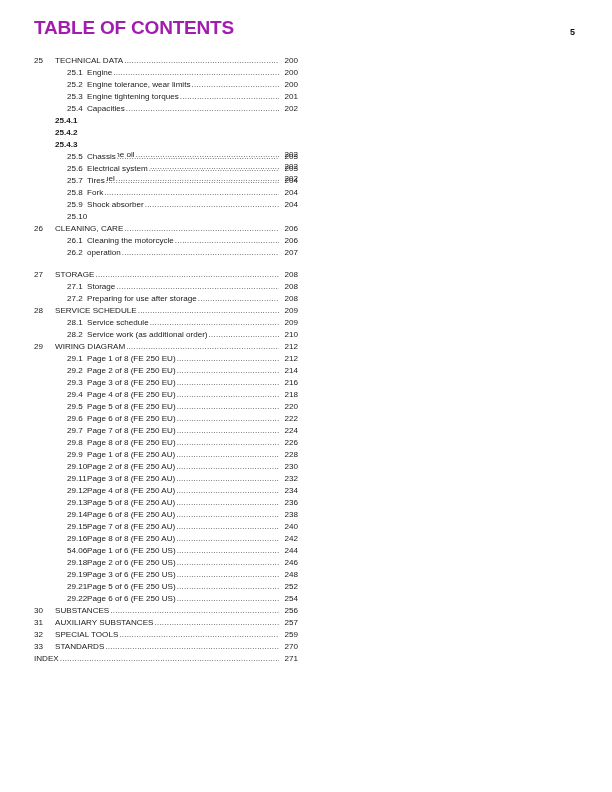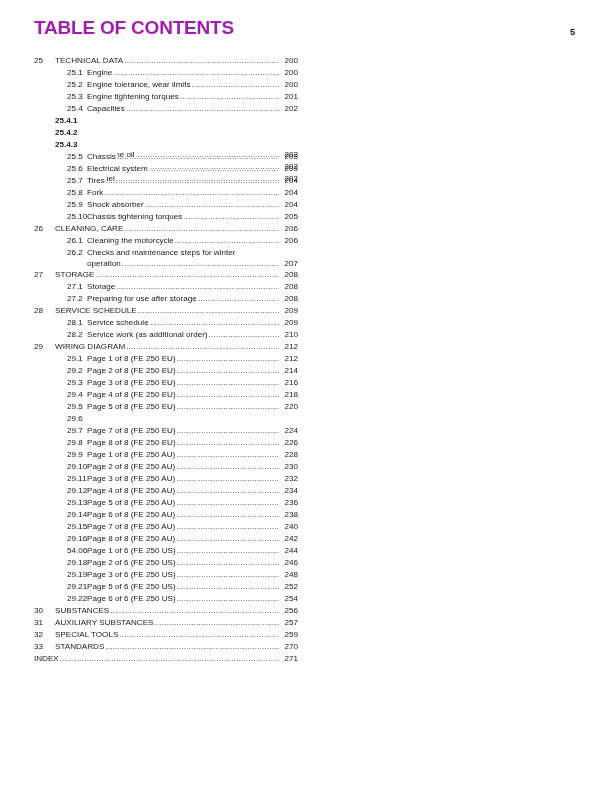--- a/index.html
+++ b/index.html
@@ -134,46 +134,40 @@
     <div class="row lvl2">
       <span class="num">25.9</span>
       <div class="entry">
         <span class="lbl">Shock absorber</span>
         <span class="dots"></span>
         <span class="pg">204</span>
       </div>
     </div>
     <div class="row lvl2">
       <span class="num">25.10</span>
-      <div class="entry">
-        <span class="lbl">Chassis tightening torques</span>
-        <span class="dots"></span>
-        <span class="pg">205</span>
-      </div>
     </div>
     <div class="row lvl1">
       <span class="num">26</span>
       <div class="entry">
         <span class="lbl">CLEANING, CARE</span>
         <span class="dots"></span>
         <span class="pg">206</span>
       </div>
     </div>
     <div class="row lvl2">
       <span class="num">26.1</span>
       <div class="entry">
         <span class="lbl">Cleaning the motorcycle</span>
         <span class="dots"></span>
         <span class="pg">206</span>
       </div>
     </div>
     <div class="row lvl2 tall">
       <span class="num">26.2</span>
       <div class="wrap-entry">
-        <div class="line1">Checks and maintenance steps for winter</div>
         <div class="line2">
           <span class="lbl">operation</span>
           <span class="dots"></span>
           <span class="pg">207</span>
         </div>
       </div>
     </div>
     <div class="row lvl1">
       <span class="num">27</span>
       <div class="entry">
@@ -265,20 +259,25 @@
     <div class="row lvl2">
       <span class="num">29.5</span>
       <div class="entry">
         <span class="lbl">Page 5 of 8 (FE 250 EU)</span>
         <span class="dots"></span>
         <span class="pg">220</span>
       </div>
     </div>
     <div class="row lvl2">
       <span class="num">29.6</span>
+      <div class="entry">
+        <span class="lbl">Page 6 of 8 (FE 250 EU)</span>
+        <span class="dots"></span>
+        <span class="pg">222</span>
+      </div>
     </div>
     <div class="row lvl2">
       <span class="num">29.7</span>
       <div class="entry">
         <span class="lbl">Page 7 of 8 (FE 250 EU)</span>
         <span class="dots"></span>
         <span class="pg">224</span>
       </div>
     </div>
     <div class="row lvl2">

